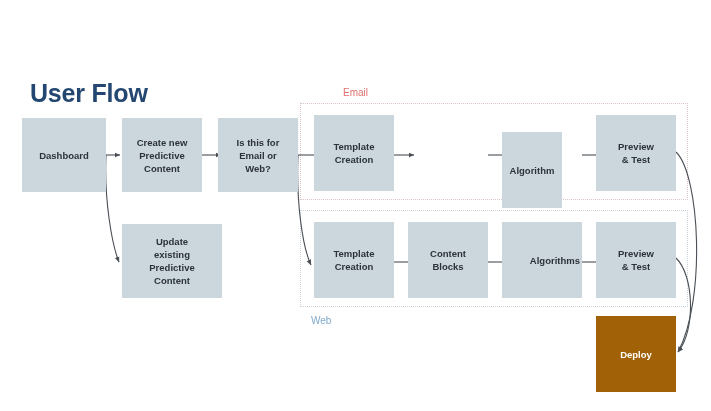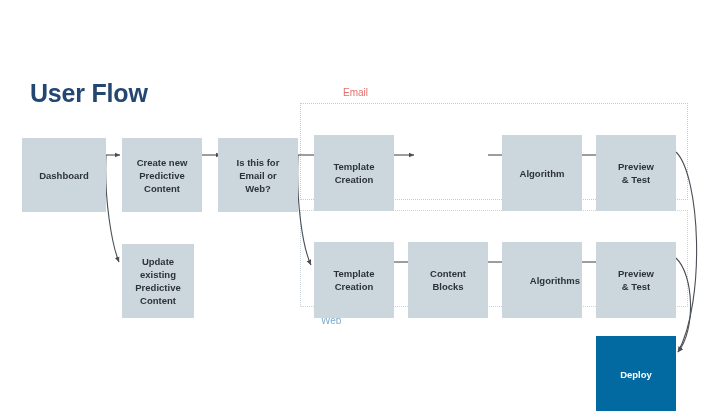--- a/index.html
+++ b/index.html
@@ -49,24 +49,23 @@
     background:#ccd6dd;
     display:flex;
     align-items:center;
     justify-content:center;
     text-align:center;
     color:#2c3338;
     font-size:9.5px;
     font-weight:bold;
     line-height:13px;
     padding:2px;
-    margin-top:20px;
   }
   .node.deploy{
-    background:#0369a1;
+    background:#a16207;
     color:#ffffff;
   }
   .node span{display:block;}
 
   
   #arrows{
     position:absolute;
     left:0;top:0;
     width:711px;height:411px;
     pointer-events:none;
@@ -76,21 +75,21 @@
 <body>
 
 <div id="canvas">
 
   <div class="title">User Flow</div>
 
   <div class="group email" style="left:300px;top:103px;width:388px;height:97px;"></div>
   <div class="group web" style="left:300px;top:210px;width:388px;height:97px;"></div>
 
   <div class="group-label email" style="left:311px;top:88px;">Email</div>
-  <div class="group-label web" style="left:321px;top:316px;">Web</div>
+  <div class="group-label web" style="left:311px;top:316px;">Web</div>
 
   <svg id="arrows" viewBox="0 0 711 411">
     <defs>
       <marker id="ah" markerWidth="6" markerHeight="6" refX="5.2" refY="3" orient="auto" markerUnits="userSpaceOnUse">
         <path d="M0,0.6 L5.4,3 L0,5.4 z" fill="#4a4f55"></path>
       </marker>
     </defs>
     <g fill="none" stroke="#4a4f55" stroke-width="1.1" marker-end="url(#ah)">
 
       <path d="M106,155 L120,155"></path>
@@ -118,32 +117,32 @@
   </svg>
 
   <div class="node" style="left:22px;top:118px;width:84px;height:74px;text-align:center;">
     <span>Dashboard</span>
   </div>
 
   <div class="node" style="left:122px;top:118px;width:80px;height:74px;">
     <span>Create new<br>Predictive<br>Content</span>
   </div>
 
-  <div class="node" style="left:122px;top:224px;width:72px;height:74px;">
+  <div class="node" style="left:122px;top:224px;width:100px;height:74px;">
     <span>Update<br>existing<br>Predictive<br>Content</span>
   </div>
 
   <div class="node" style="left:218px;top:118px;width:80px;height:74px;">
     <span>Is this for<br>Email or<br>Web?</span>
   </div>
 
   <div class="node" style="left:314px;top:115px;width:80px;height:76px;">
     <span>Template<br>Creation</span>
   </div>
-  <div class="node" style="left:502px;top:115px;width:80px;height:76px;">
+  <div class="node" style="left:502px;top:132px;width:60px;height:76px;">
     <span>Algorithm</span>
   </div>
   <div class="node" style="left:596px;top:115px;width:80px;height:76px;">
     <span>Preview<br>&amp; Test</span>
   </div>
 
   <div class="node" style="left:314px;top:222px;width:80px;height:76px;">
     <span>Template<br>Creation</span>
   </div>
   <div class="node" style="left:408px;top:222px;width:80px;height:76px;">

